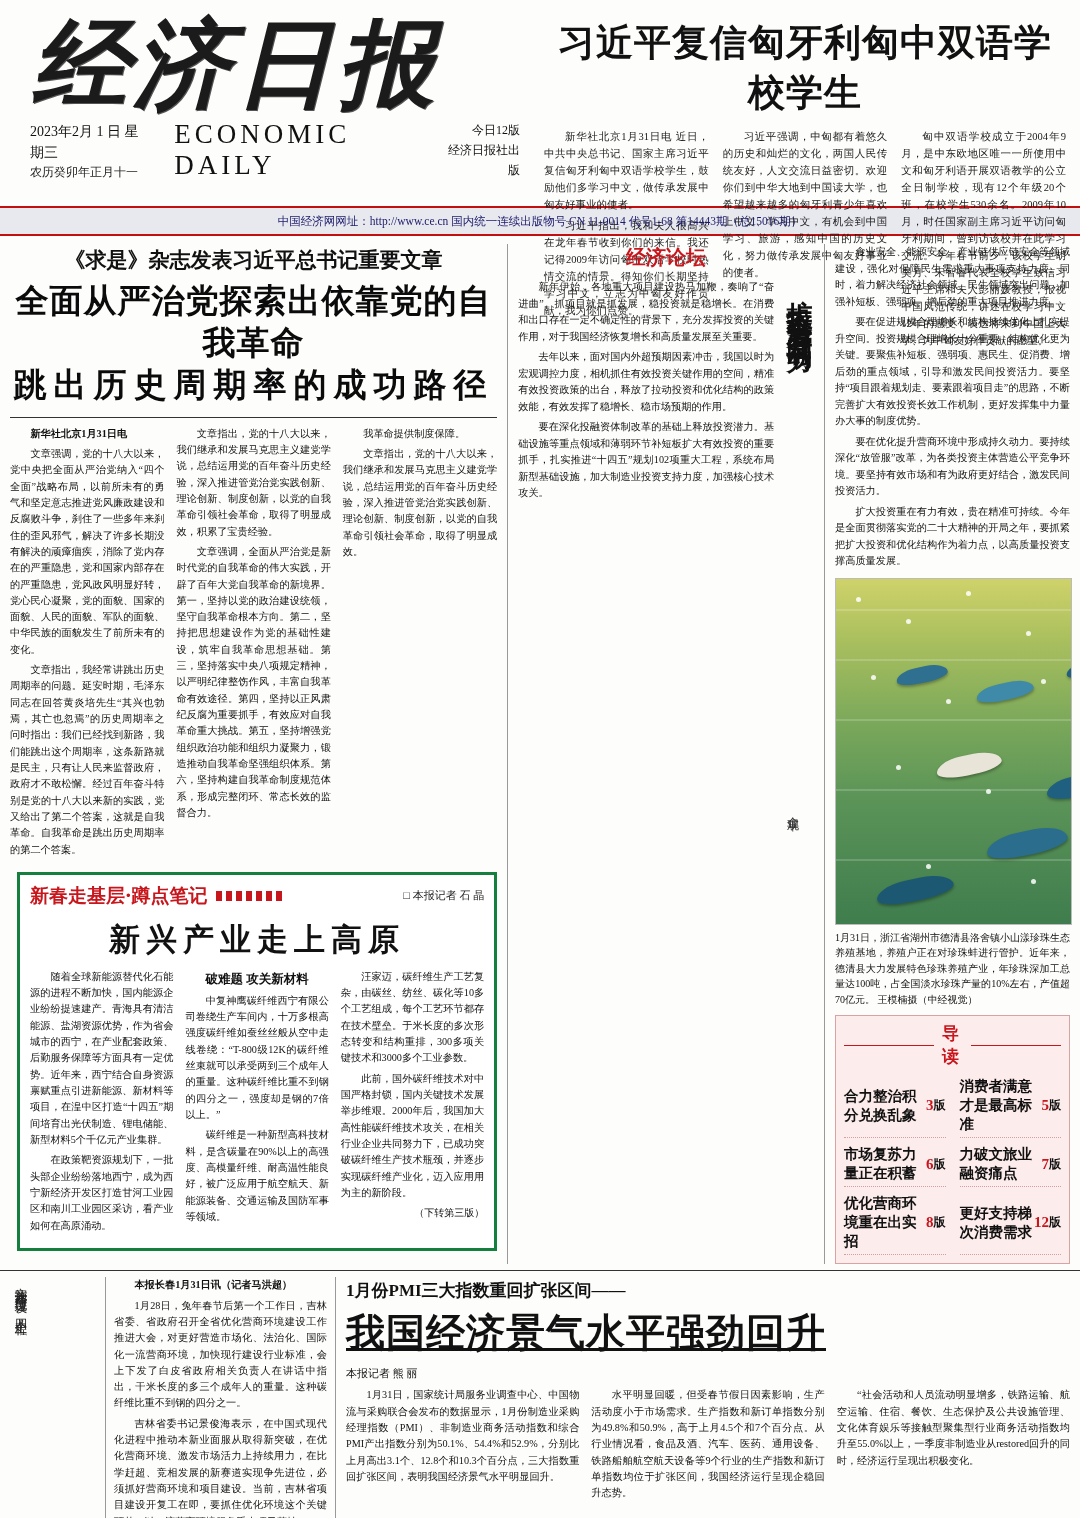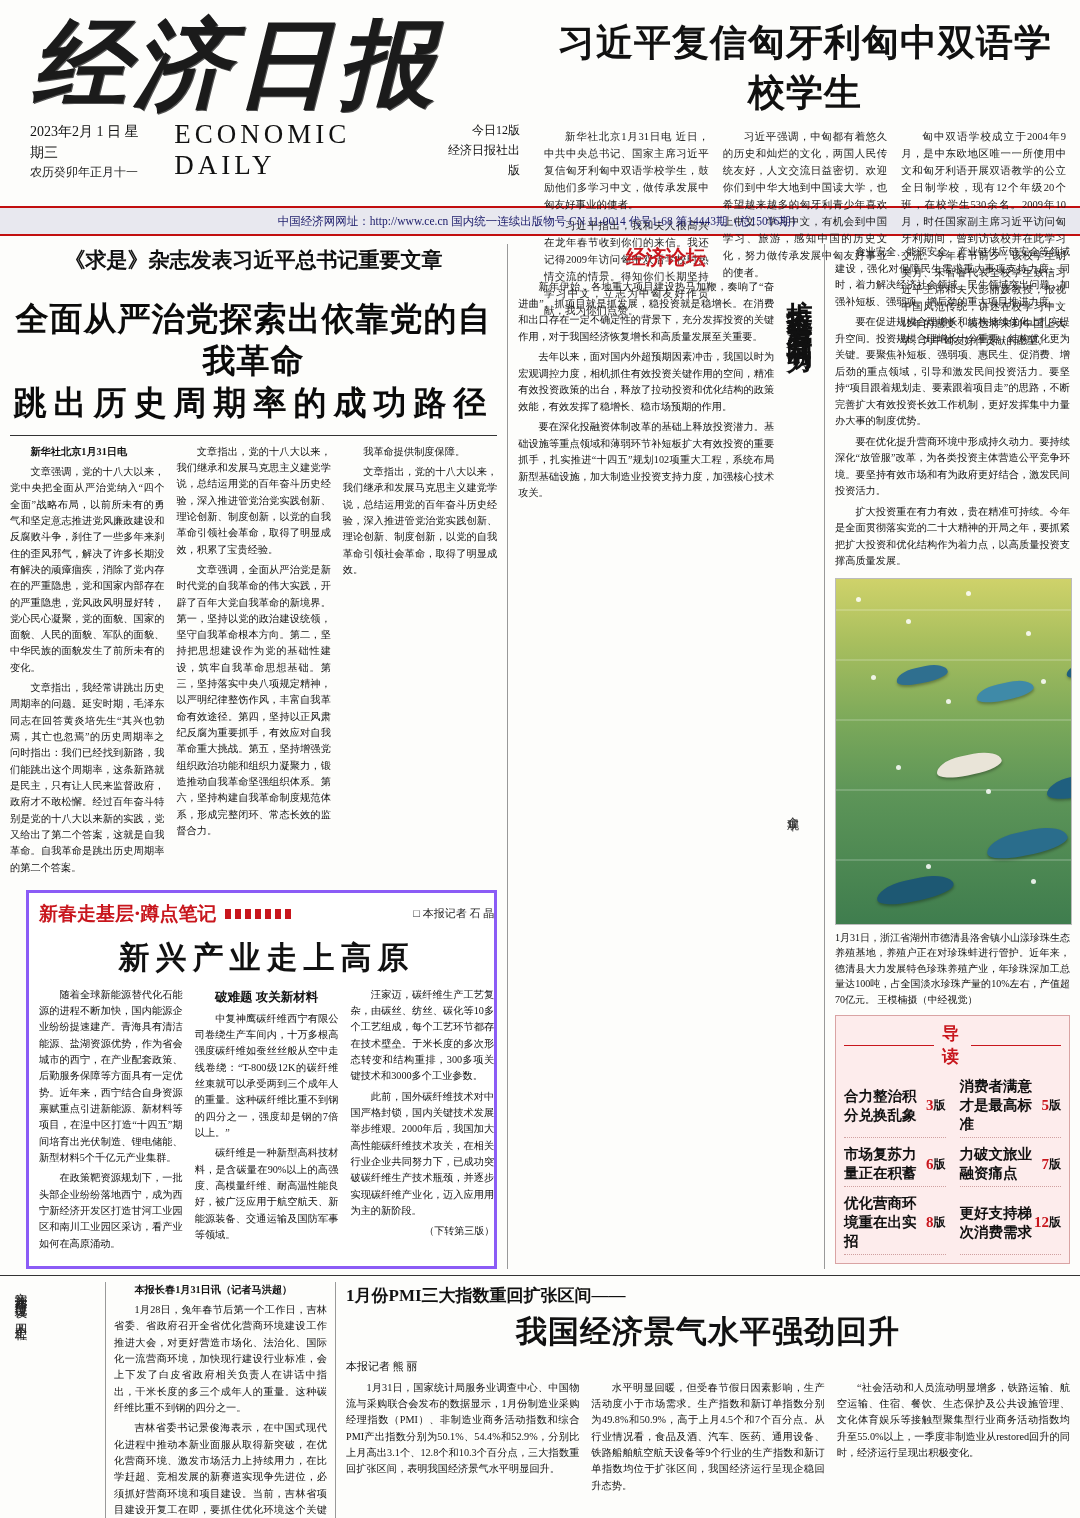--- a/index.html
+++ b/index.html
@@ -50,36 +50,36 @@
   .redbar{
     height:26px;background:#e8e8ef;border-top:2px solid #c20f0f;border-bottom:2px solid #c20f0f;
     display:flex;align-items:center;justify-content:center;gap:26px;font-size:11.5px;color:#1b1b6a;
   }
   
   .body-wrap{display:flex;padding:8px 10px 0 10px;box-sizing:border-box;}
   .col-left{width:520px;padding-right:10px;box-sizing:border-box;border-right:1px solid #999;}
   .col-mid{width:330px;padding:0 10px;box-sizing:border-box;border-right:1px solid #999;}
   .col-right{flex:1;padding-left:10px;box-sizing:border-box;}
 
-  .qiushi{font-size:21px;font-weight:bold;text-align:center;margin:2px 0 24px 0;font-family:"DejaVu Serif",serif;}
+  .qiushi{font-size:21px;font-weight:bold;text-align:center;margin:2px 0 6px 0;font-family:"DejaVu Serif",serif;}
   .bigtitle{
     font-family:"DejaVu Serif", serif;font-weight:bold;color:#0b0b0b;
     font-size:33px;text-align:center;line-height:1.28;letter-spacing:1px;
   }
   .bigtitle .l2{letter-spacing:7px;}
   .rule{border-top:1px solid #333;margin:10px 0 8px 0;}
 
   .three{display:flex;gap:12px;font-size:10.2px;line-height:1.6;text-align:justify;}
   .three .c{flex:1;}
   .three .c p{margin:0 0 4px 0;text-indent:2em;}
   .lead{font-weight:bold;}
 
   
   .feature{
-    border:3px solid #8b5cf6;margin:10px 0 0 16px;padding:8px 0 10px 10px;box-sizing:border-box;
+    border:3px solid #15803d;margin:10px 0 0 7px;padding:8px 10px 10px 10px;box-sizing:border-box;
     position:relative;background:#fff;
   }
   .feat-tag{display:flex;align-items:center;gap:8px;}
   .feat-tag .tagtxt{font-size:19px;font-weight:bold;color:#c8161d;font-family:"DejaVu Serif",serif;}
   .feat-tag .tagline{flex:0 0 70px;height:10px;background:repeating-linear-gradient(90deg,#c8161d 0 6px,#fff 6px 10px);}
   .feat-byline{margin-left:auto;font-size:11px;color:#222;}
   .feat-title{
     font-family:"DejaVu Serif",serif;font-weight:bold;font-size:31px;text-align:center;
     letter-spacing:6px;margin:10px 0 8px 0;
   }
@@ -130,21 +130,21 @@
   .bottom{display:flex;padding:6px 10px 0 10px;box-sizing:border-box;border-top:1px solid #333;margin-top:6px;}
   .bl{width:96px;box-sizing:border-box;padding-right:6px;border-right:1px solid #999;}
   .bl .vsub{
     writing-mode:vertical-rl;text-orientation:upright;font-size:12.5px;letter-spacing:2px;height:200px;margin:0 auto 0 2px;color:#222;
   }
   .bc{width:230px;box-sizing:border-box;padding:0 8px;border-right:1px solid #999;font-size:10.2px;line-height:1.6;text-align:justify;}
   .bc p{margin:0 0 4px 0;text-indent:2em;}
   .br{flex:1;padding-left:10px;box-sizing:border-box;}
   .pmi-kicker{font-size:17px;font-weight:bold;margin:2px 0 4px 0;}
   .pmi-title{
-    font-family:"DejaVu Serif",serif;font-weight:bold;font-size:31px;text-align:center;letter-spacing:1px;margin:2px 0 6px 0;
+    font-family:"DejaVu Serif",serif;font-weight:bold;font-size:39px;letter-spacing:1px;margin:2px 0 6px 0;text-decoration:underline;
   }
   .pmi-by{text-align:left;font-size:11px;margin-bottom:6px;}
   .pmi-cols{display:flex;gap:12px;font-size:10.2px;line-height:1.6;text-align:justify;}
   .pmi-cols .c{flex:1;}
   .pmi-cols .c p{margin:0 0 4px 0;text-indent:2em;}
 </style>
 </head>
 <body>
 
 <div class="page">

